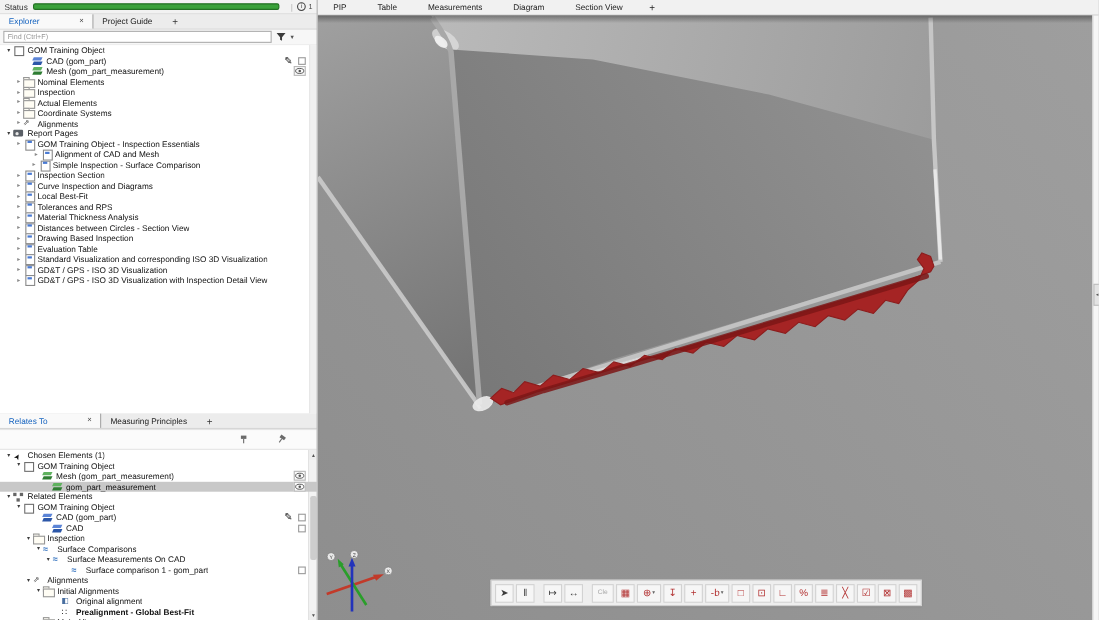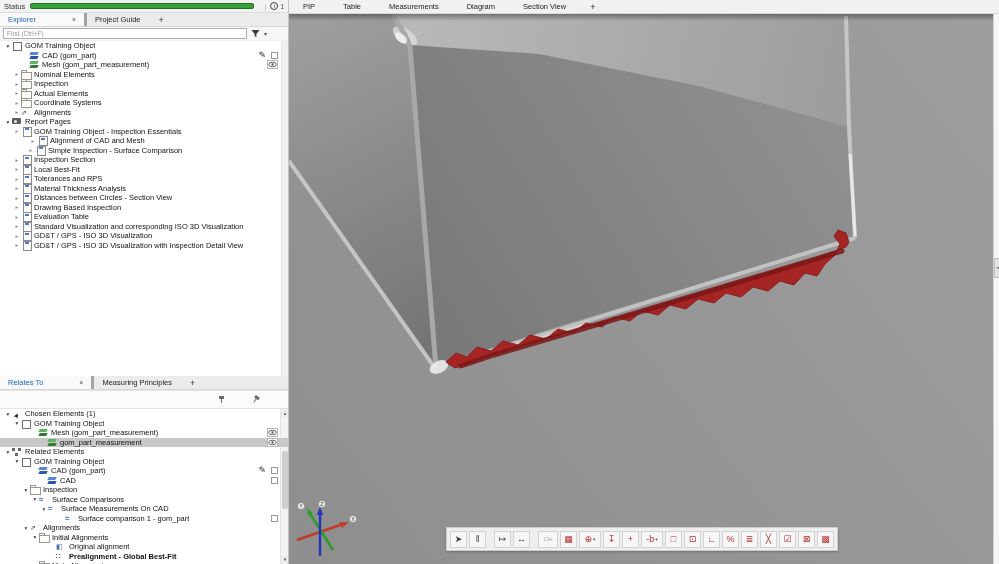--- a/index.html
+++ b/index.html
@@ -14,21 +14,21 @@
   .pbar{flex:1;height:6px;border:1px solid #237023;border-radius:2px;background:#3aa13a;margin-right:6px;}
   .sep{color:#b5b5b5;margin:0 4px;}
   .infowrap{display:flex;align-items:center;gap:2px;}
   .infoicon{width:8px;height:8px;border:1px solid #444;border-radius:50%;font-size:6px;line-height:7px;
     text-align:center;color:#444;display:inline-block;}
   .infocount{font-size:6.5px;color:#444;}
 
   .tabrow{position:absolute;left:0;width:288px;height:14px;background:#ececec;border-bottom:1px solid #d6d6d6;
     display:flex;align-items:stretch;font-size:7.5px;color:#222;}
   .tab{display:flex;align-items:center;gap:4px;padding:0 8px;cursor:default;}
-  .tab.active{background:#f9f9f9;color:#1563bf;border-right:3px solid #a3a3a3;gap:36px;}
+  .tab.active{background:#f9f9f9;color:#1563bf;border-right:1px solid #a3a3a3;gap:36px;}
   .tab .close{color:#444;font-size:7px;}
   .addtab{display:flex;align-items:center;padding:0 10px;font-size:9px;color:#333;}
 
   .findrow{position:absolute;left:0;top:27px;width:288px;height:14px;background:#f7f7f7;
     display:flex;align-items:center;padding:0 3px;gap:4px;border-bottom:1px solid #eee;}
   .findinput{width:244px;height:11px;border:1px solid #acacac;background:#fff;font-size:6.5px;padding:0 3px;color:#333;}
   .findinput::placeholder{color:#979797;}
   .funnel{width:9px;height:9px;flex:none;}
   .caret{font-size:6px;color:#555;}
 
@@ -219,20 +219,25 @@
           <span class="tlabel">Simple Inspection - Surface Comparison</span>
         </div>
         <div class="trow" style="padding-left: 13px;">
           <span class="arr closed">▸</span>
           <span class="icb ic-page"></span>
           <span class="tlabel">Inspection Section</span>
         </div>
         <div class="trow" style="padding-left: 13px;">
           <span class="arr closed">▸</span>
           <span class="icb ic-page"></span>
+          <span class="tlabel">Curve Inspection and Diagrams</span>
+        </div>
+        <div class="trow" style="padding-left: 13px;">
+          <span class="arr closed">▸</span>
+          <span class="icb ic-page"></span>
           <span class="tlabel">Local Best-Fit</span>
         </div>
         <div class="trow" style="padding-left: 13px;">
           <span class="arr closed">▸</span>
           <span class="icb ic-page"></span>
           <span class="tlabel">Tolerances and RPS</span>
         </div>
         <div class="trow" style="padding-left: 13px;">
           <span class="arr closed">▸</span>
           <span class="icb ic-page"></span>

